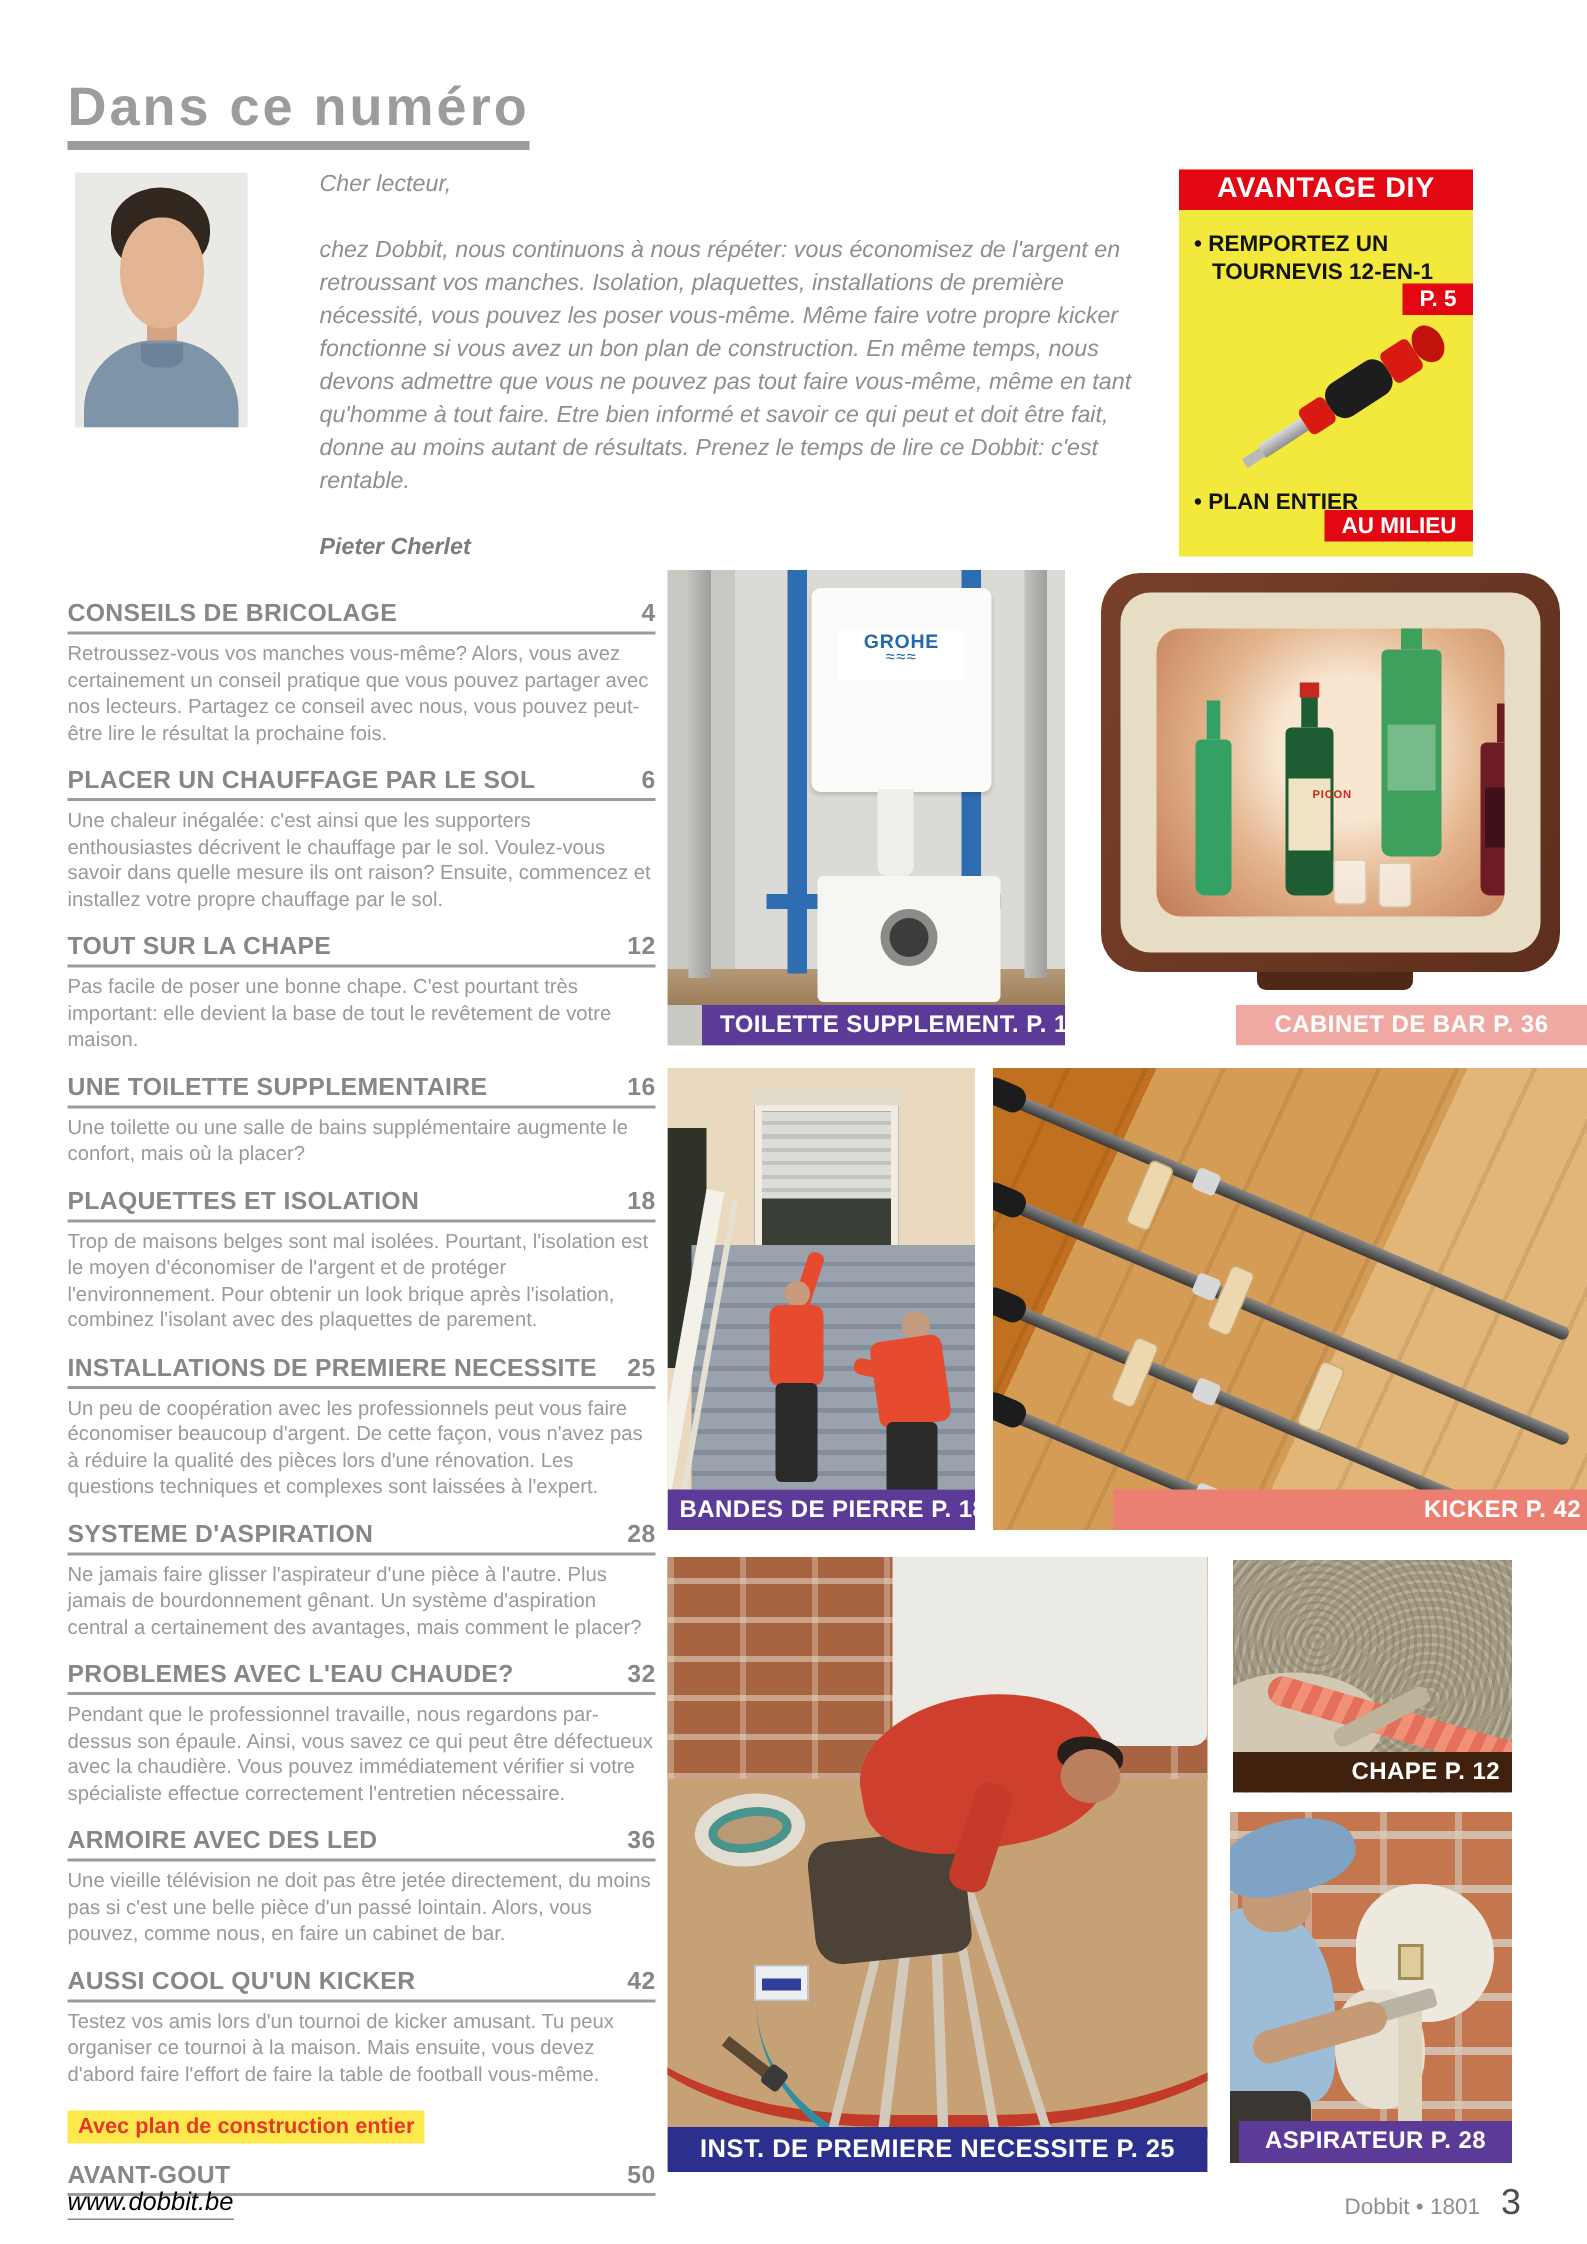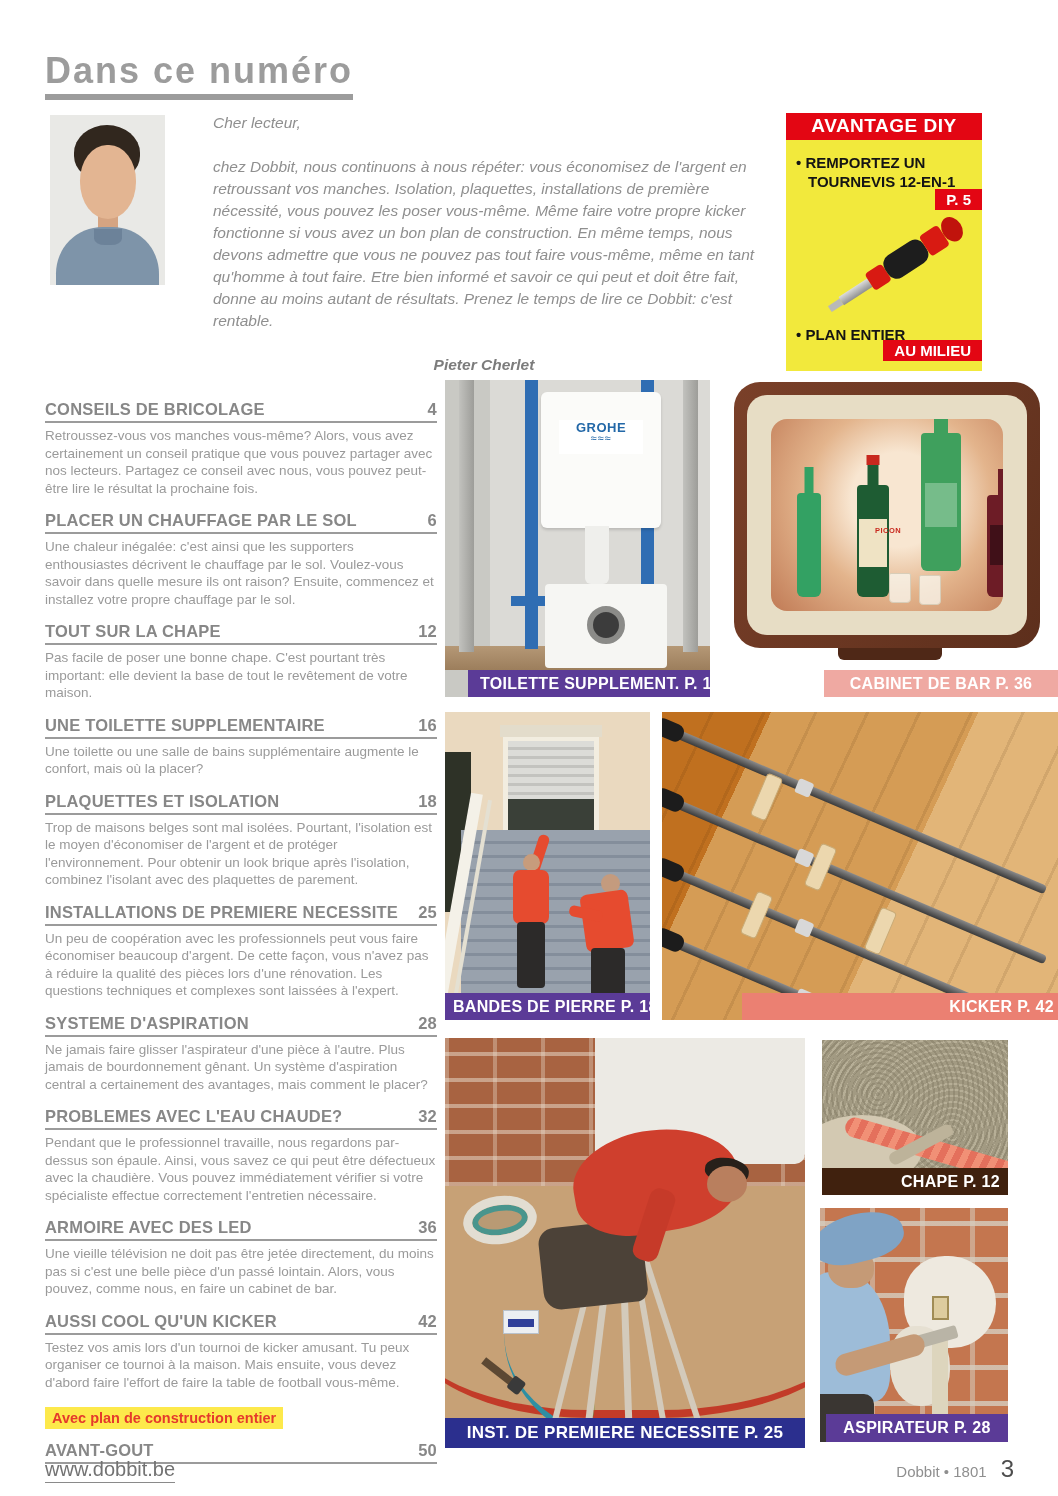--- a/index.html
+++ b/index.html
@@ -14,21 +14,21 @@
   .portrait { position:absolute; left:50px; top:115px; width:115px; height:170px; background:#e9e9e6; overflow:hidden; }
   .p-hair { position:absolute; left:24px; top:10px; width:66px; height:56px; background:#31271e; border-radius:50% 50% 45% 45%; }
   .p-face { position:absolute; left:30px; top:30px; width:56px; height:74px; background:#e3b592; border-radius:48% 48% 50% 50%; }
   .p-neck { position:absolute; left:48px; top:98px; width:20px; height:22px; background:#d5a482; }
   .p-shirt { position:absolute; left:6px; bottom:0; width:103px; height:58px; background:#7e94a9; border-radius:45% 45% 0 0 / 80% 80% 0 0; }
   .p-collar { position:absolute; left:44px; bottom:40px; width:28px; height:16px; background:#6c8299; border-radius:0 0 40% 40%; }
 
   .intro { position:absolute; left:213px; top:112px; width:548px; color:#8f8f8f; font-style:italic;
     font-size:15.5px; line-height:22px; }
   .intro .salutation { margin-bottom:22px; }
-  .intro .signature { margin-top:22px; text-align:center; font-weight:700; color:#7c7c7c; padding-right:6px; }
+  .intro .signature { margin-top:22px; text-align:left; font-weight:700; color:#7c7c7c; padding-right:6px; }
 
   
   .adv { position:absolute; left:786px; top:113px; width:196px; height:258px; background:#f2e93c; }
   .adv-header { height:27px; background:#e30613; color:#fff; font-weight:700; font-size:19px;
     text-align:center; line-height:26px; letter-spacing:0.5px; }
   .adv-item { position:absolute; left:10px; font-weight:700; font-size:15px; color:#141414; line-height:19px; }
   .adv-item .bullet::before { content:"• "; }
   .adv-item-1 { top:40px; }
   .adv-item-2 { top:212px; }
   .adv-badge { position:absolute; right:0; background:#e30613; color:#fff; font-weight:700; font-size:15px;
@@ -191,22 +191,22 @@
   .as-head { position:absolute; left:8px; top:40px; width:46px; height:40px; background:#c59a76; border-radius:45%; }
   .as-shirt { position:absolute; left:-16px; top:64px; width:86px; height:130px; background:#9dbcd8; border-radius:30% 55% 20% 20%; }
   .as-arm { position:absolute; left:14px; top:136px; width:92px; height:22px; background:#c59a76; border-radius:11px; transform:rotate(-16deg); }
   .as-trowel { position:absolute; left:84px; top:124px; width:54px; height:13px; background:#b9b4a6; border-radius:3px; transform:rotate(-16deg); }
   .as-pants { position:absolute; left:-10px; top:186px; width:64px; height:48px; background:#3a3632; border-radius:10px; }
   .img-asp .caption { left:6px; right:0; width:auto; height:28px; line-height:28px; text-align:center; background:#5b3b97; }
 
   .cap-purple { background:#5b3b97; }
 
   
-  .footer-site { position:absolute; left:45px; top:1458px; font-size:20px; color:#737373;
-    border-bottom:1.5px solid #8a8a8a; padding-bottom:1px; }
+  .footer-site { position:absolute; left:45px; top:1458px; font-size:17px; color:#000000;
+    border-bottom:1.5px solid #8a8a8a; padding-bottom:1px;font-style:italic; }
   .footer-right { position:absolute; right:44px; top:1455px; display:flex; align-items:baseline; gap:14px; }
   .footer-issue { font-size:15px; color:#8f8f8f; }
   .footer-page { font-size:24px; color:#4d4d4d; }
 </style>
 </head>
 <body>
 
 <div class="page">
 
   <h1 class="main-title">Dans ce numéro</h1>

